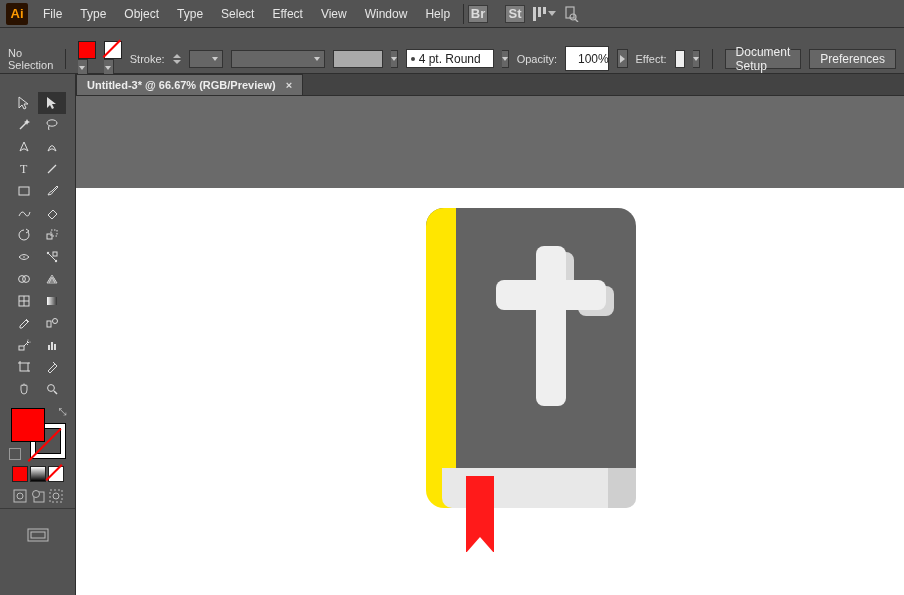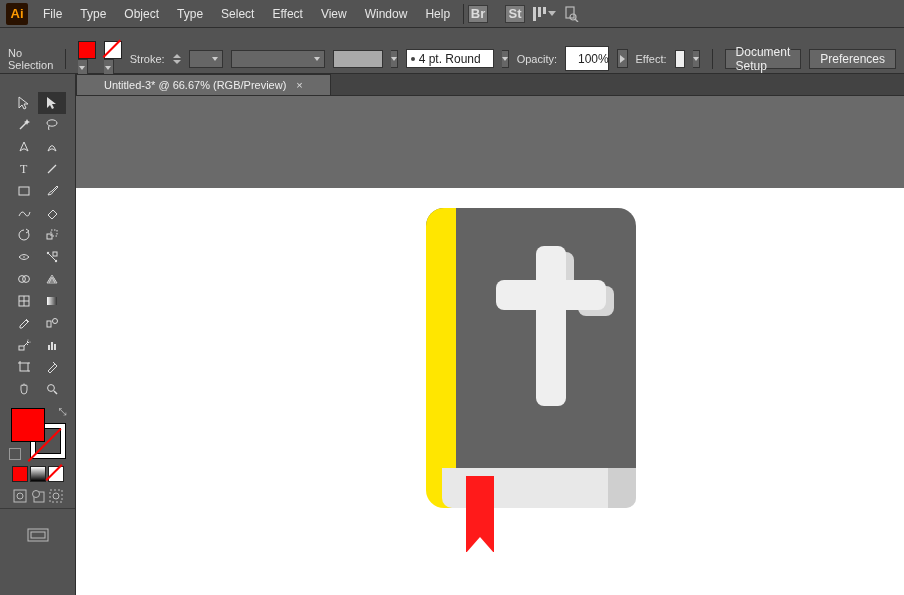--- a/index.html
+++ b/index.html
@@ -132,23 +132,23 @@
     position: relative;
   }
   .collapse-handle{
     position:absolute; left:4px; top:-2px; font-size:11px; color:#bbb;
     letter-spacing:1px;
   }
   .doc-tab {
     background: #6a6a6a;
     border: 1px solid #2e2e2e;
     border-bottom: none;
-    padding: 3px 27px;
+    padding: 3px 10px;
     display: flex; align-items:center; gap:10px;
-    color:#eee; font-size:11px;
+    color:#eee; font-size:11px;font-weight:bold;
   }
   .close-x { font-size:11px; cursor:default; color:#ddd; }
   
   .work {
     position: relative;
     height: calc(595px - 28px - 30px - 22px);
     display:flex;
   }
   
   .toolbox {

